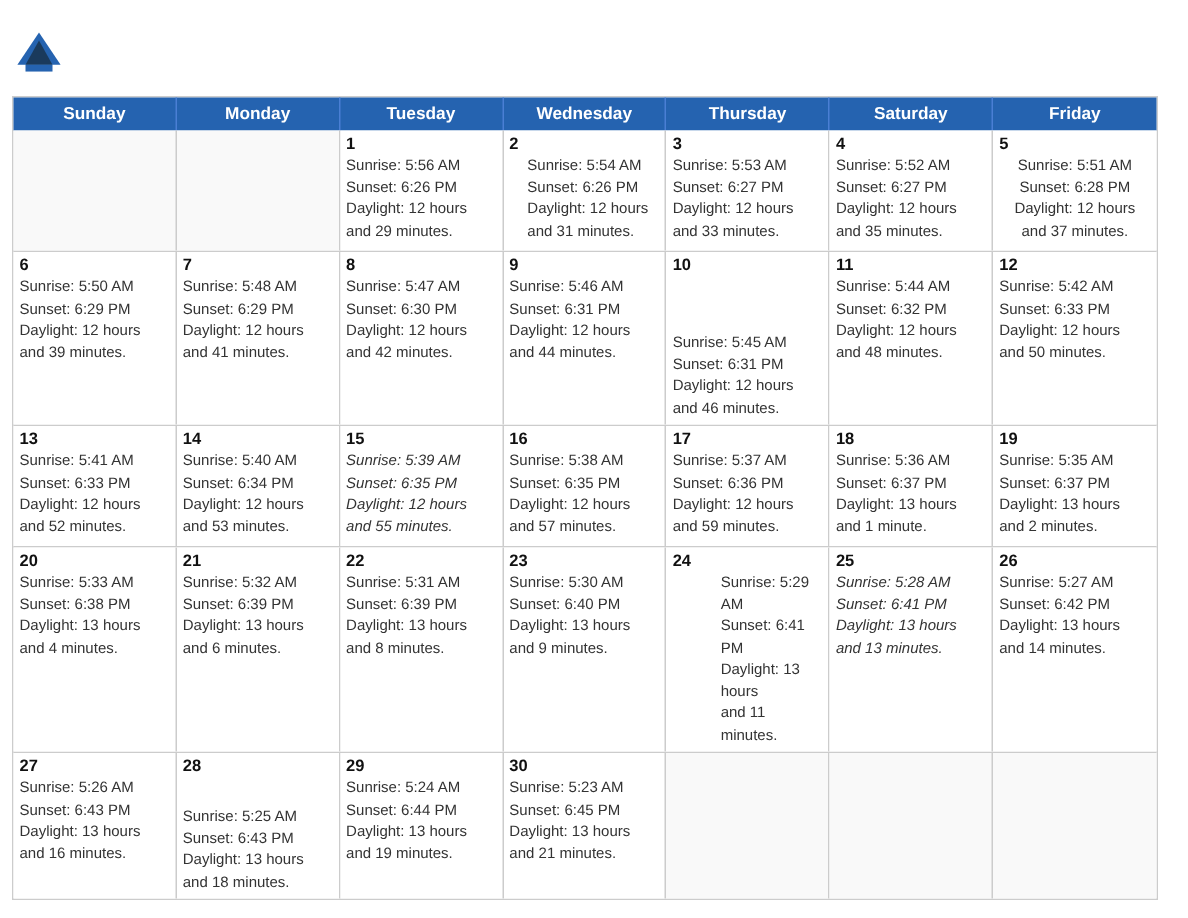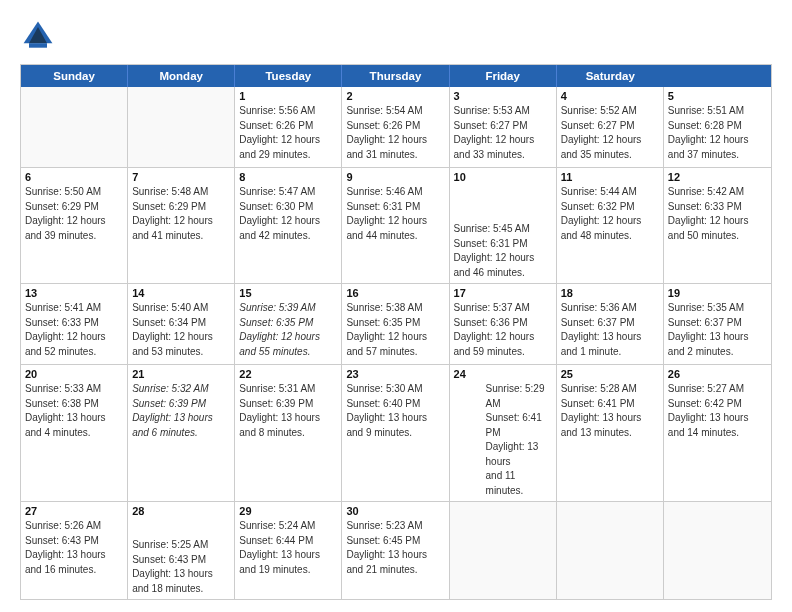--- a/index.html
+++ b/index.html
@@ -6,21 +6,21 @@
     body {
       font-family: Arial, sans-serif;
       background: #fff;
       width: 792px;
       height: 612px;
       overflow: hidden;
     }
     .page {
       width: 792px;
       height: 612px;
-      padding: 18px 20px 12px 20px;
+      padding: 18px 20px 12px 8px;
       display: flex;
       flex-direction: column;
     }
     .header {
       display: flex;
       justify-content: space-between;
       align-items: flex-start;
       margin-bottom: 10px;
     }
     .logo {
@@ -127,59 +127,60 @@
       <div class="month-title"></div>
       <div class="location-title"></div>
     </div>
   </div>
 
   <div class="calendar">
     <div class="cal-header-row">
     <div class="cal-header-cell">Sunday</div>
         <div class="cal-header-cell">Monday</div>
         <div class="cal-header-cell">Tuesday</div>
+        <div class="cal-header-cell">Wednesday</div>
         <div class="cal-header-cell">Thursday</div>
+        <div class="cal-header-cell">Saturday</div>
         <div class="cal-header-cell">Friday</div>
-        <div class="cal-header-cell">Saturday</div>
       </div>
     <div class="cal-body">
     <div class="cal-week">
           <div class="cal-cell empty"></div>
           <div class="cal-cell empty"></div>
           <div class="cal-cell">
             <div class="day-num">1</div>
             <div class="day-info" style="white-space: pre-line;">Sunrise: 5:56 AM
 Sunset: 6:26 PM
 Daylight: 12 hours
 and 29 minutes.</div>
           </div>
           <div class="cal-cell">
             <div class="day-num">2</div>
-            <div class="day-info" style="white-space: pre-line;">Sunrise: 5:54 AM
+            <div class="day-info" style="white-space: pre-line; margin-left: 12px;">Sunrise: 5:54 AM
 Sunset: 6:26 PM
 Daylight: 12 hours
 and 31 minutes.</div>
           </div>
           <div class="cal-cell">
             <div class="day-num">3</div>
             <div class="day-info" style="white-space: pre-line;">Sunrise: 5:53 AM
 Sunset: 6:27 PM
 Daylight: 12 hours
 and 33 minutes.</div>
           </div>
           <div class="cal-cell">
             <div class="day-num">4</div>
             <div class="day-info" style="white-space: pre-line;">Sunrise: 5:52 AM
 Sunset: 6:27 PM
 Daylight: 12 hours
 and 35 minutes.</div>
           </div>
           <div class="cal-cell">
             <div class="day-num">5</div>
-            <div class="day-info" style="white-space: pre-line;">Sunrise: 5:51 AM
+            <div class="day-info" style="white-space: pre-line; text-align: center;">Sunrise: 5:51 AM
 Sunset: 6:28 PM
 Daylight: 12 hours
 and 37 minutes.</div>
           </div>
         </div>
         <div class="cal-week">
           <div class="cal-cell">
             <div class="day-num">6</div>
             <div class="day-info" style="white-space: pre-line;">Sunrise: 5:50 AM
 Sunset: 6:29 PM
@@ -283,21 +284,21 @@
         <div class="cal-week">
           <div class="cal-cell">
             <div class="day-num">20</div>
             <div class="day-info" style="white-space: pre-line;">Sunrise: 5:33 AM
 Sunset: 6:38 PM
 Daylight: 13 hours
 and 4 minutes.</div>
           </div>
           <div class="cal-cell">
             <div class="day-num">21</div>
-            <div class="day-info" style="white-space: pre-line; font-style: italic;">Sunrise: 5:32 AM
+            <div class="day-info" style="white-space: pre-line;">Sunrise: 5:32 AM
 Sunset: 6:39 PM
 Daylight: 13 hours
 and 6 minutes.</div>
           </div>
           <div class="cal-cell">
             <div class="day-num">22</div>
             <div class="day-info" style="white-space: pre-line;">Sunrise: 5:31 AM
 Sunset: 6:39 PM
 Daylight: 13 hours
 and 8 minutes.</div>
@@ -311,21 +312,21 @@
           </div>
           <div class="cal-cell">
             <div class="day-num">24</div>
             <div class="day-info" style="white-space: pre-line; margin-left: 32px;">Sunrise: 5:29 AM
 Sunset: 6:41 PM
 Daylight: 13 hours
 and 11 minutes.</div>
           </div>
           <div class="cal-cell">
             <div class="day-num">25</div>
-            <div class="day-info" style="white-space: pre-line;">Sunrise: 5:28 AM
+            <div class="day-info" style="white-space: pre-line; font-style: italic;">Sunrise: 5:28 AM
 Sunset: 6:41 PM
 Daylight: 13 hours
 and 13 minutes.</div>
           </div>
           <div class="cal-cell">
             <div class="day-num">26</div>
             <div class="day-info" style="white-space: pre-line;">Sunrise: 5:27 AM
 Sunset: 6:42 PM
 Daylight: 13 hours
 and 14 minutes.</div>

